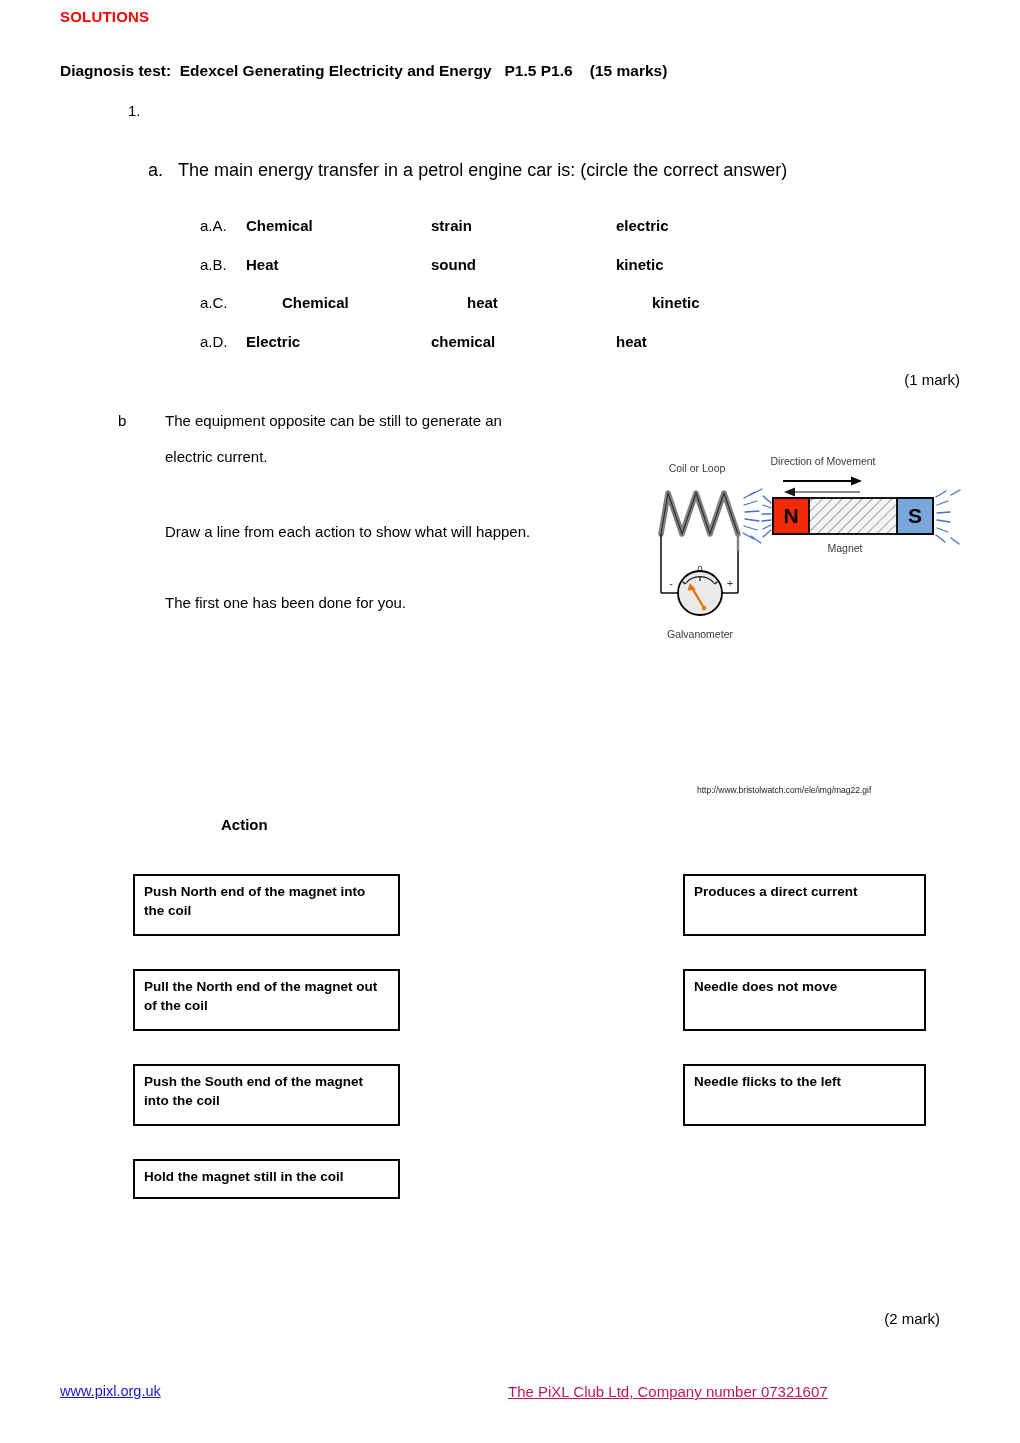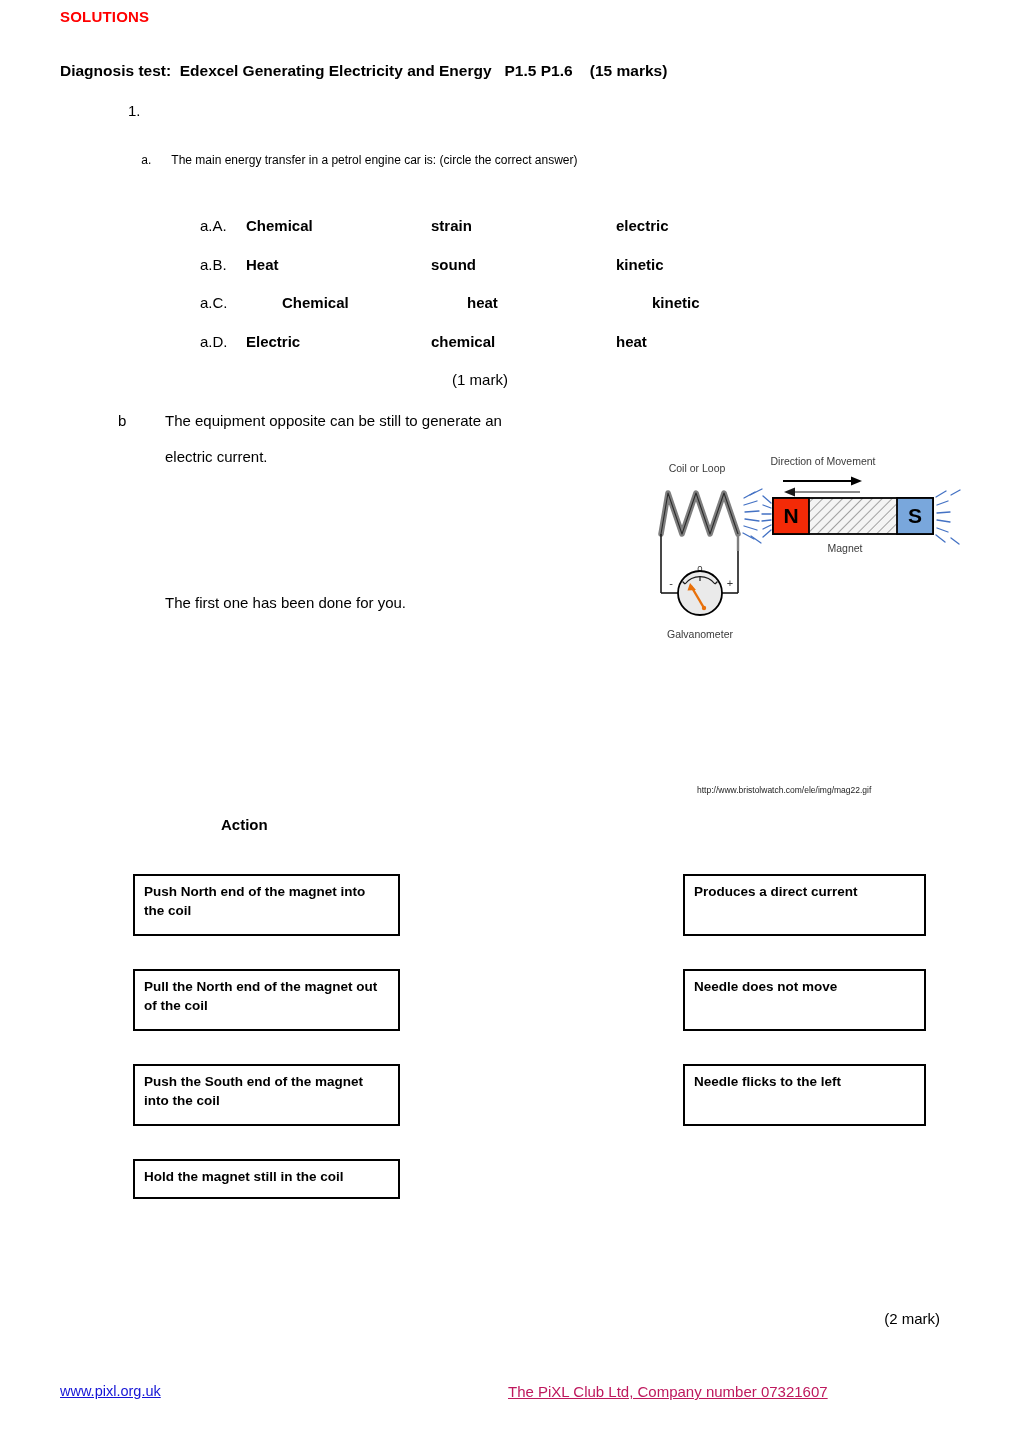--- a/index.html
+++ b/index.html
@@ -40,21 +40,21 @@
 
   
   .q-number {
     left: 128px;
     top: 102px;
     font-size: 15px;
   }
   .q-a-line {
     left: 128px;
     top: 139px;
-    font-size: 12px;
+    font-size: 18px;
     white-space: pre;
   }
   .q-a-line .lbl { display: inline-block; width: 30px; }
 
   
   .mcq {
     left: 200px;
     top: 217px;
     width: 520px;
   }
@@ -72,21 +72,21 @@
   }
   .mcq-c1 { width: 185px; flex: 0 0 auto; }
   .mcq-c2 { width: 185px; flex: 0 0 auto; }
   .mcq-c3 { flex: 1 1 auto; }
   .mcq-row.indent-c .mcq-c1 { padding-left: 36px; }
 
   .mark-1 {
     left: 0;
     top: 371px;
     width: 960px;
-    text-align: center;
+    text-align: right;
     font-size: 15px;
   }
 
   
   .qb-label {
     left: 118px;
     top: 412px;
     font-size: 15px;
   }
   .qb-line1 { left: 165px; top: 412px; font-size: 15px; }
@@ -200,20 +200,21 @@
       <span class="mcq-c2">chemical</span>
       <span class="mcq-c3">heat</span>
     </div>
   </div>
 
   <div class="abs mark-1">(1 mark)</div>
 
   <div class="abs qb-label">b</div>
   <div class="abs qb-line1">The equipment opposite can be still to generate an</div>
   <div class="abs qb-line2">electric current.</div>
+  <div class="abs qb-line3">Draw a line from each action to show what will happen.</div>
   <div class="abs qb-line4">The first one has been done for you.</div>
 
   <div class="abs diagram">
     <svg width="320" height="210" viewBox="0 0 320 210" xmlns="http://www.w3.org/2000/svg">
 
       <text id="svg-direction-label" x="178" y="17" font-family="Liberation Sans, sans-serif" font-size="10.5" fill="#3a3a3a" text-anchor="middle">Direction of Movement</text>
 
       <g>
         <line x1="138" y1="33" x2="206" y2="33" stroke="#000000" stroke-width="1.9"></line>
         <polygon points="206,28.5 217,33 206,37.5" fill="#000000"></polygon>

